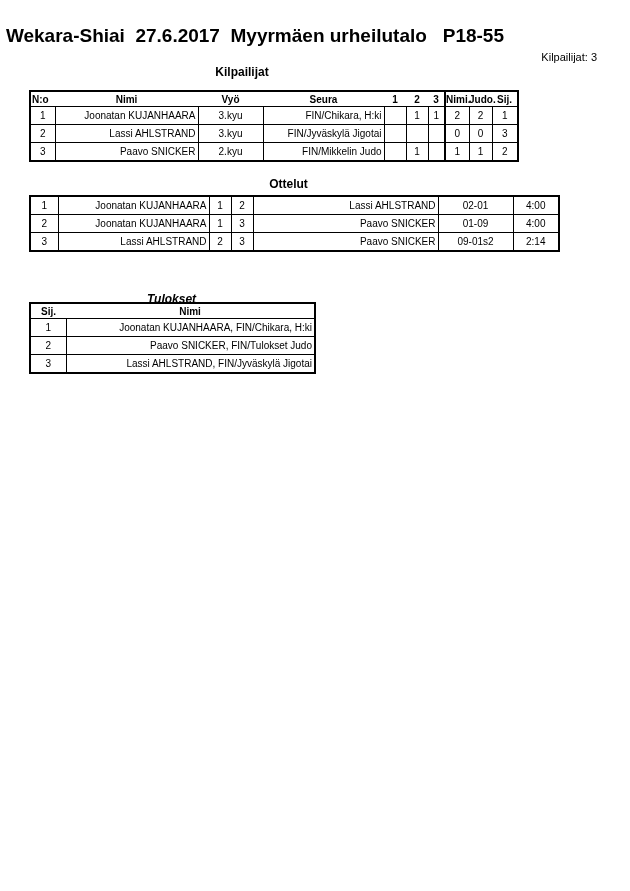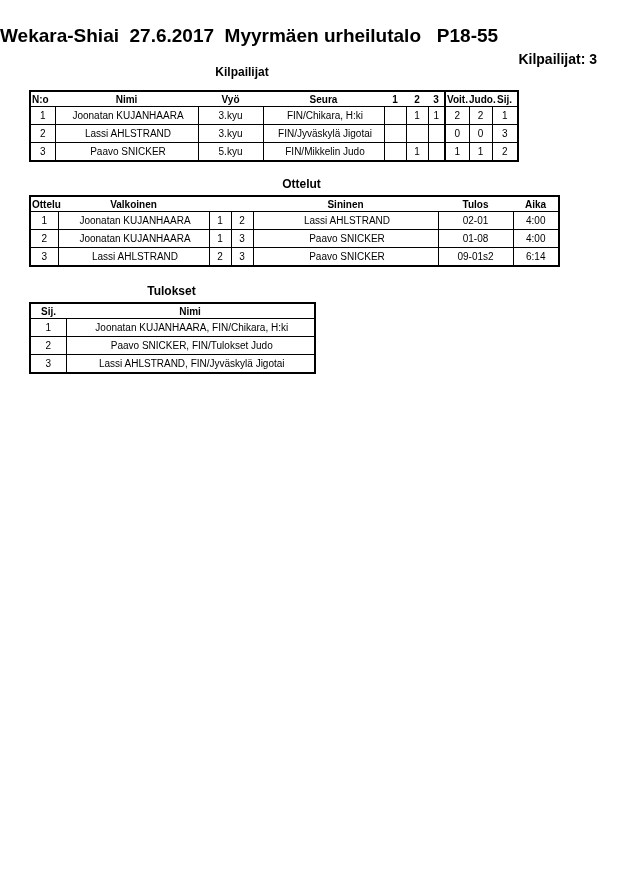--- a/index.html
+++ b/index.html
@@ -1,33 +1,33 @@
 <!DOCTYPE html>
 <html><head>
 <meta charset="utf-8">
 <style>
   html, body { margin:0; padding:0; }
   body {
     width:630px; height:891px; background:#ffffff; color:#000000;
     font-family:"Liberation Sans", sans-serif; position:relative; overflow:hidden;
   }
   .title {
-    position:absolute; top:25px; left:0; width:504px; text-align:left;
+    position:absolute; top:25px; left:0; width:504px; text-align:right;
     font-size:19px; font-weight:bold; white-space:pre; letter-spacing:0;
   }
   .count-label {
     position:absolute; top:51px; right:33px;
-    font-size:14px; font-weight:bold;margin-left:48px;
+    font-size:11px; font-weight:normal;margin-left:48px;
   }
   .section-heading {
     position:absolute; font-size:12px; font-weight:bold; text-align:center;
   }
   #h-kilpailijat { top:65px; left:30px;  width:424px; }
-  #h-ottelut     { top:177px; left:37px; width:529px; }
-  #h-tulokset    { top:284px; left:29px; width:285px; }
+  #h-ottelut     { top:177px; left:24px; width:529px; }
+  #h-tulokset    { top:292px; left:29px; width:285px;font-style:italic; }
 
   table {
     position:absolute; border-collapse:collapse; table-layout:fixed;
     background:#ffffff; border:2px solid #000000;
   }
   #t-competitors { top:90px;  left:29px; width:488px; }
   #t-matches     { top:195px; left:29px; width:529px; }
   #t-results     { top:302px; left:29px; width:285px; }
 
   th {
@@ -35,21 +35,21 @@
     border:none; border-bottom:1px solid #000000;
     text-align:center; white-space:nowrap; overflow:visible;
   }
   th.left { text-align:left; padding-left:1px; }
   td {
     font-size:10px; font-weight:normal; padding:0 2px; height:17px;
     border:1px solid #000000; white-space:nowrap; overflow:hidden;
     vertical-align:middle;
   }
   td.num  { text-align:center; padding:0; }
-  td.name { text-align:center; padding-left:5px; }
+  td.name { text-align:right; padding-left:5px; }
   .thick-left { border-left:2px solid #000000 !important; }
 </style>
 </head>
 <body>
 
 <div class="title">Wekara-Shiai  27.6.2017  Myyrmäen urheilutalo   P18-55</div>
 <div class="count-label">Kilpailijat: 3</div>
 
 <div class="section-heading" id="h-kilpailijat">Kilpailijat</div>
 
@@ -68,21 +68,21 @@
   </colgroup>
   <tbody>
       <tr>
     <th class="left">N:o</th>
     <th>Nimi</th>
     <th>Vyö</th>
     <th>Seura</th>
     <th>1</th>
     <th>2</th>
     <th>3</th>
-    <th class="thick-left">Voit.</th>
+    <th class="thick-left">Nimi.</th>
     <th>Judo.</th>
     <th>Sij.</th>
   </tr>
   <tr>
     <td class="num">1</td>
     <td class="name">Joonatan KUJANHAARA</td>
     <td class="num">3.kyu</td>
     <td class="name">FIN/Chikara, H:ki</td>
     <td class="num"></td>
     <td class="num">1</td>
@@ -99,21 +99,21 @@
     <td class="num"></td>
     <td class="num"></td>
     <td class="num"></td>
     <td class="num thick-left">0</td>
     <td class="num">0</td>
     <td class="num">3</td>
   </tr>
   <tr>
     <td class="num">3</td>
     <td class="name">Paavo SNICKER</td>
-    <td class="num">5.kyu</td>
+    <td class="num">2.kyu</td>
     <td class="name">FIN/Mikkelin Judo</td>
     <td class="num"></td>
     <td class="num">1</td>
     <td class="num"></td>
     <td class="num thick-left">1</td>
     <td class="num">1</td>
     <td class="num">2</td>
   </tr>
 </tbody>
   </table>
@@ -124,55 +124,46 @@
   <colgroup>
     <col style="width:28px">
       <col style="width:151px">
       <col style="width:22px">
       <col style="width:22px">
     <col style="width:185px">
       <col style="width:75px">
       <col style="width:46px">
   </colgroup>
   <tbody>
-      <tr>
-    <th class="left">Ottelu</th>
-    <th>Valkoinen</th>
-    <th></th>
-    <th></th>
-    <th>Sininen</th>
-    <th>Tulos</th>
-    <th>Aika</th>
-  </tr>
   <tr>
     <td class="num">1</td>
     <td class="name">Joonatan KUJANHAARA</td>
     <td class="num">1</td>
     <td class="num">2</td>
     <td class="name">Lassi AHLSTRAND</td>
     <td class="num">02-01</td>
     <td class="num">4:00</td>
   </tr>
   <tr>
     <td class="num">2</td>
     <td class="name">Joonatan KUJANHAARA</td>
     <td class="num">1</td>
     <td class="num">3</td>
     <td class="name">Paavo SNICKER</td>
-    <td class="num">01-08</td>
+    <td class="num">01-09</td>
     <td class="num">4:00</td>
   </tr>
   <tr>
     <td class="num">3</td>
     <td class="name">Lassi AHLSTRAND</td>
     <td class="num">2</td>
     <td class="num">3</td>
     <td class="name">Paavo SNICKER</td>
     <td class="num">09-01s2</td>
-    <td class="num">6:14</td>
+    <td class="num">2:14</td>
   </tr>
 </tbody>
   </table>
 
 <div class="section-heading" id="h-tulokset">Tulokset</div>
 
 <table id="t-results">
   <colgroup>
     <col style="width:36px">
       <col style="width:249px">

